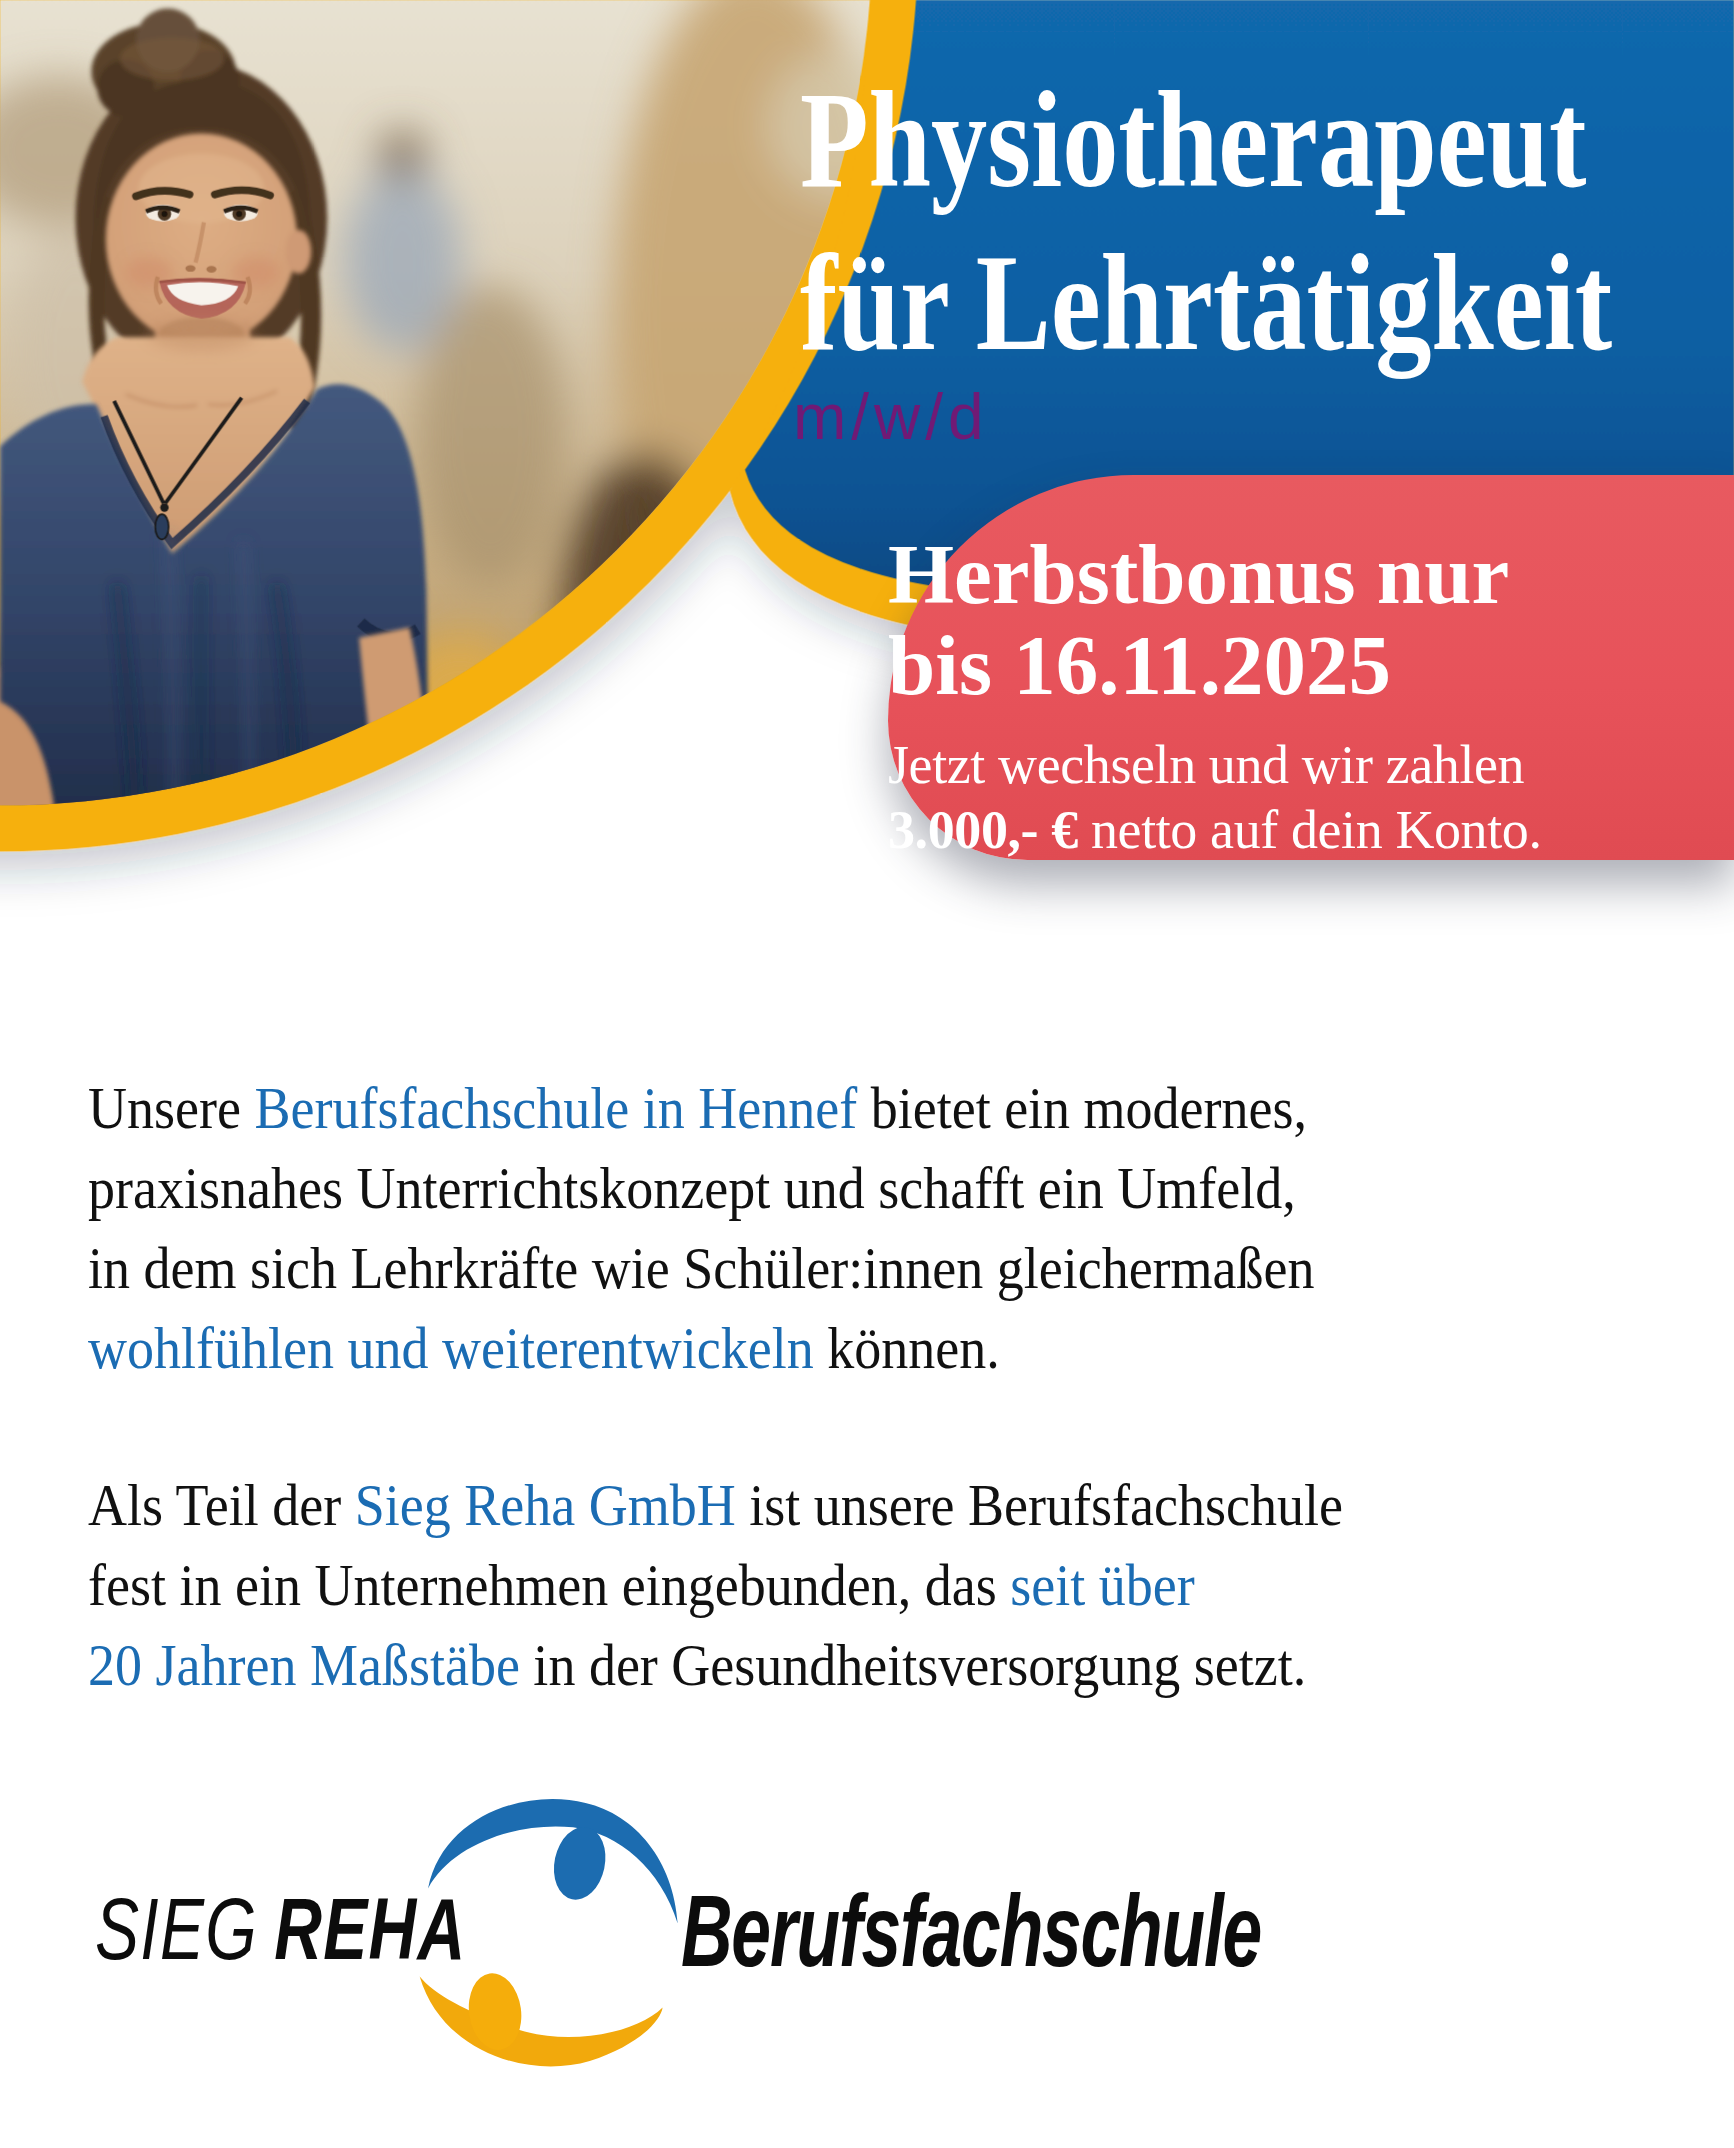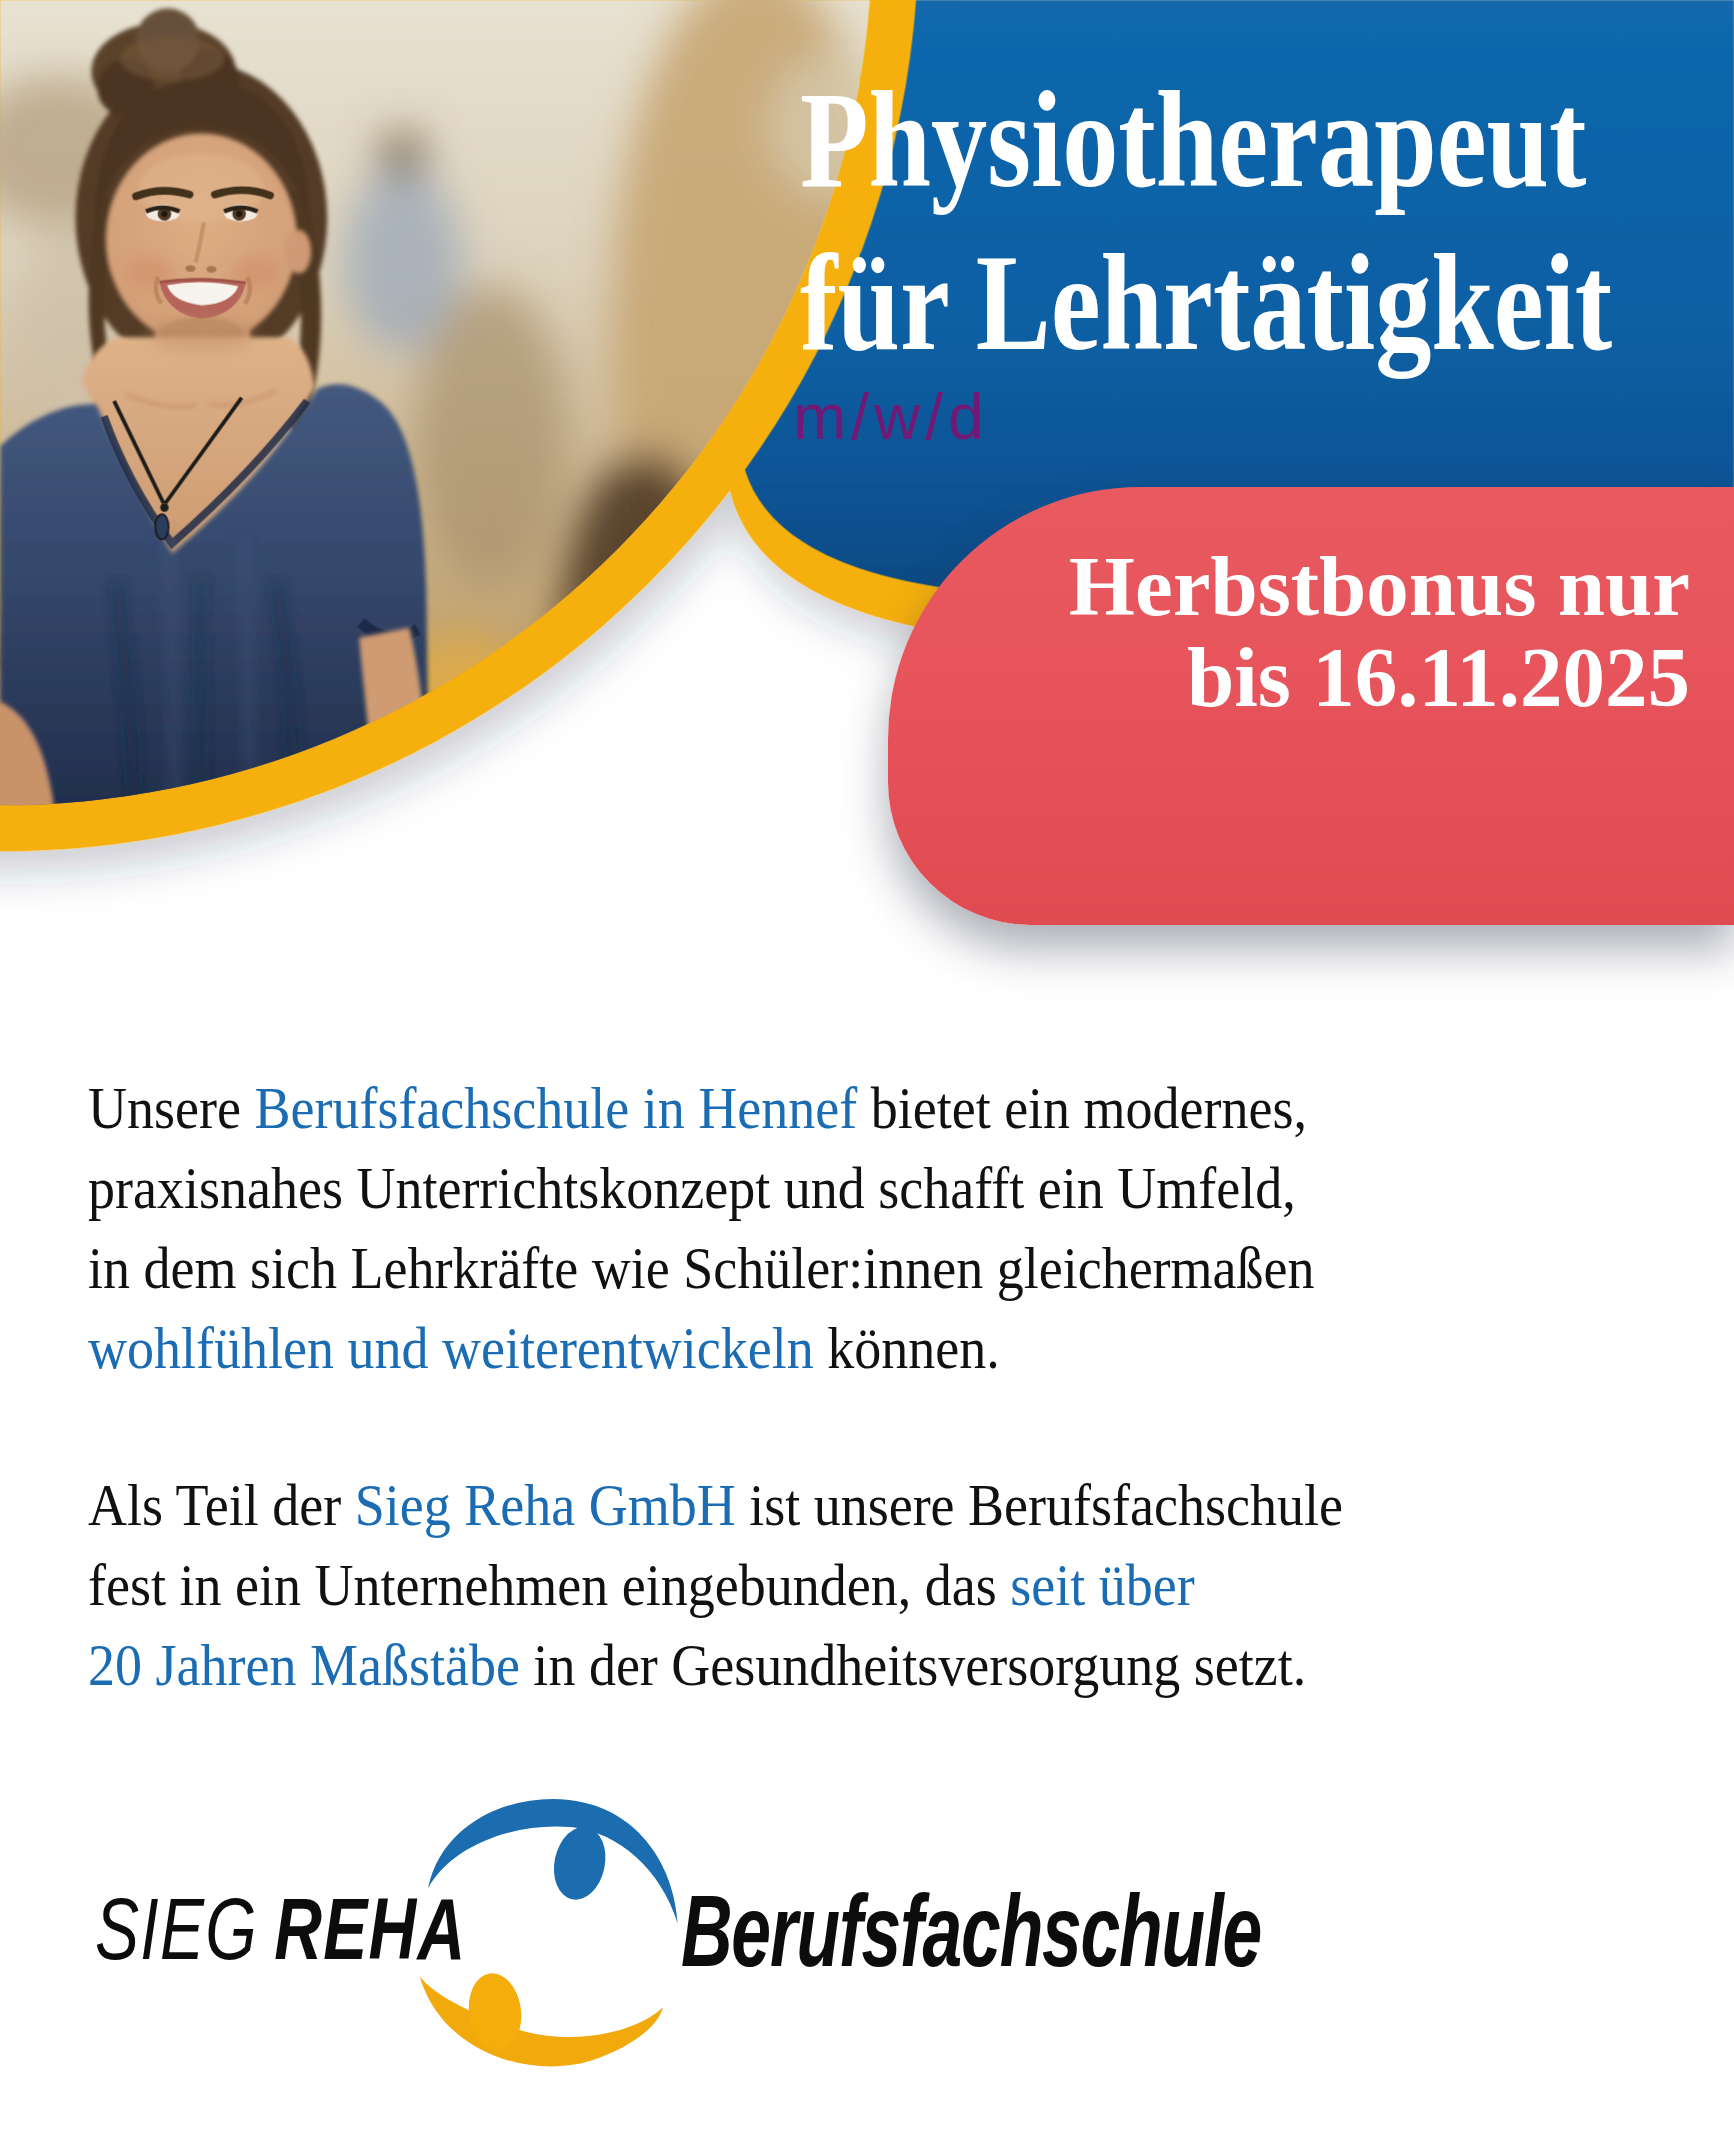--- a/index.html
+++ b/index.html
@@ -19,26 +19,26 @@
     transform:scaleX(.82);transform-origin:0 0;white-space:nowrap;
   }
   .gender{
     position:absolute;left:793px;top:385px;z-index:6;
     color:#701a75;font-family:"Liberation Sans","DejaVu Sans",sans-serif;
     font-weight:400;font-size:64px;line-height:64px;letter-spacing:5px;white-space:nowrap;
   }
 
   
   .bonus-box{
-    position:absolute;left:888px;top:475px;width:847px;height:438px;z-index:5;
+    position:absolute;left:888px;top:475px;width:847px;height:385px;z-index:5;
     background:linear-gradient(180deg,#e85a60 0%,#e7525a 55%,#e04b52 100%);
     border-radius:252px 0 0 143px;
     box-shadow:0 25px 46px rgba(40,45,65,.38);
     box-sizing:border-box;padding:54px 45px 0 0;
-    text-align:right;color:#ffffff;margin-top:12px;
+    color:#ffffff;
   }
   .bonus-title{font-weight:700;font-size:85px;line-height:91px;white-space:nowrap;}
   .bonus-sub{margin-top:22px;font-weight:400;font-size:54px;line-height:65px;letter-spacing:-0.4px;white-space:nowrap;}
   .bonus-sub .b{font-weight:700;}
 
   
   .para{
     position:absolute;left:88px;z-index:4;color:#111111;
     font-size:60px;line-height:80px;font-weight:400;
     transform:scaleX(.9);transform-origin:0 0;white-space:nowrap;
@@ -217,20 +217,24 @@
     <div>Physiotherapeut</div>
     <div>für Lehrtätigkeit</div>
   </div>
   <div class="gender">m/w/d</div>
 
   <div class="bonus-box">
     <div class="bonus-title">
       <div>Herbstbonus nur</div>
       <div>bis 16.11.2025</div>
     </div>
+    <div class="bonus-sub">
+      <div>Jetzt wechseln und wir zahlen</div>
+      <div><span class="b">3.000,- €</span><span> netto auf dein Konto.</span></div>
+    </div>
   </div>
 
   <div class="para para-1">
     <div><span>Unsere </span><span class="hl">Berufsfachschule in Hennef</span><span> bietet ein modernes,</span></div>
     <div>praxisnahes Unterrichtskonzept und schafft ein Umfeld,</div>
     <div>in dem sich Lehrkräfte wie Schüler:innen gleichermaßen</div>
     <div><span class="hl">wohlfühlen und weiterentwickeln</span><span> können.</span></div>
   </div>
 
   <div class="para para-2">

